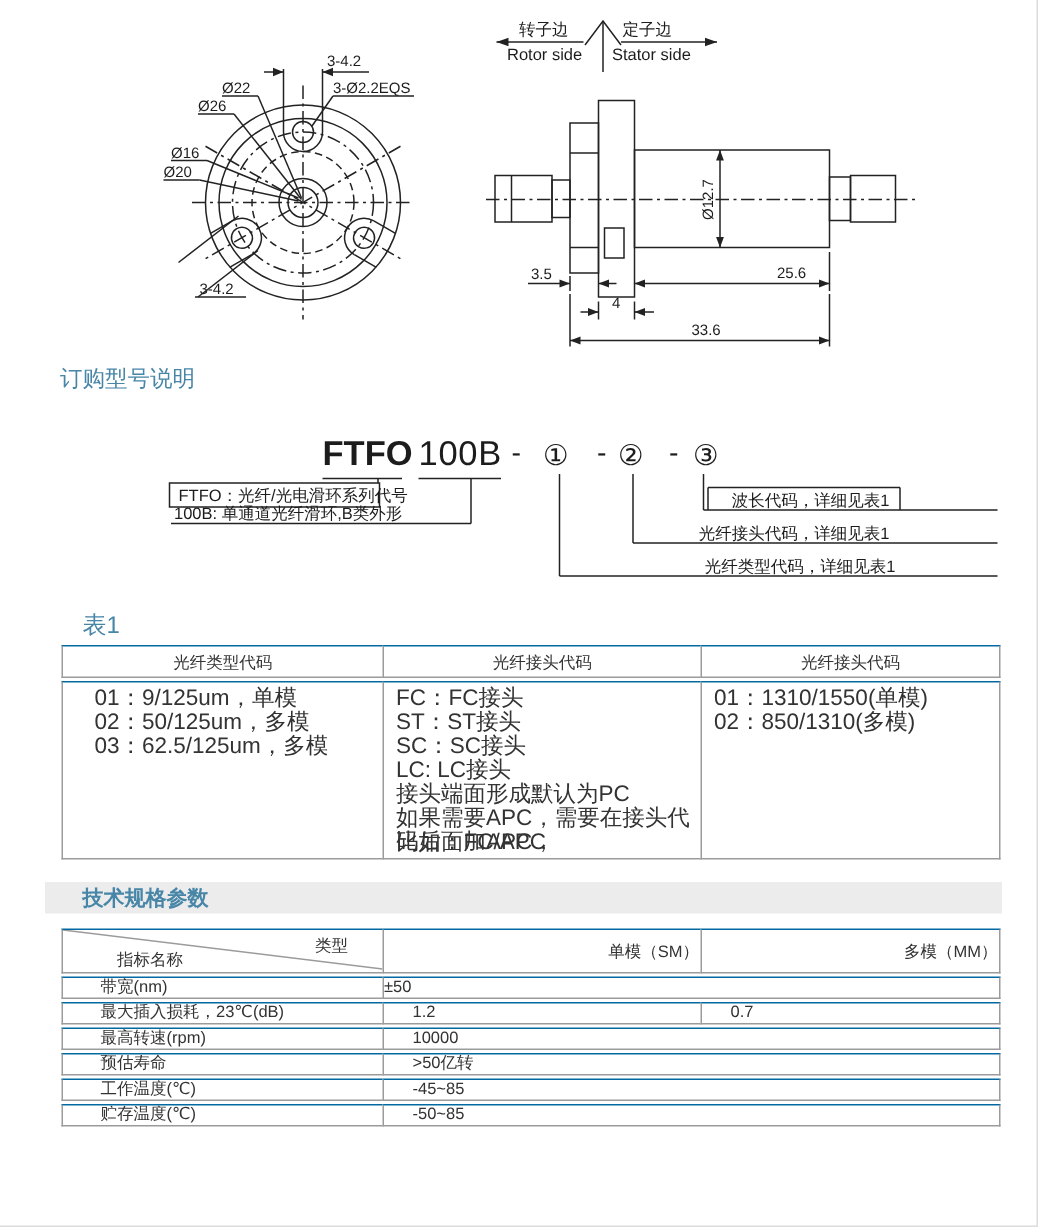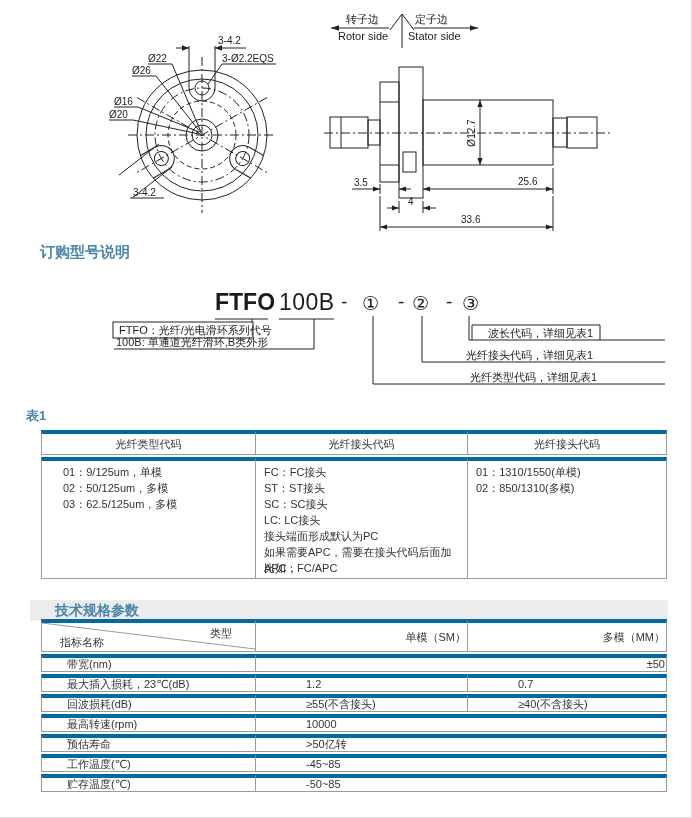--- a/index.html
+++ b/index.html
@@ -14,49 +14,49 @@
   .dashdot{stroke-dasharray:9 3 2 3}
   .dashed{stroke-dasharray:5 3}
   .arrow{fill:#222;stroke:none}
   .dim{font-size:10px}
   .legend{font-size:11px}
   .note{font-size:11px}
   .model-big{font-size:23px;font-weight:700}
   .model-reg{font-size:23px;font-weight:400;letter-spacing:.5px}
   .model-mid{font-size:19px;font-weight:400}
 
-  .sec-heading{position:absolute;color:#4886a8;font-weight:700}
+  .sec-heading{position:absolute;color:#4886a8;font-weight:400}
   #ordering-heading{left:40px;top:243px;font-size:15px}
-  #table1-heading{left:26px;top:407px;font-size:13px}
-  #specs-band{position:absolute;left:30px;top:600px;width:638px;height:21px;background:#ececec}
+  #table1-heading{left:55px;top:407px;font-size:16px}
+  #specs-band{position:absolute;left:30px;top:588px;width:638px;height:21px;background:#ececec}
   #specs-band span{display:inline-block;padding-left:25px;line-height:21px;font-size:14px;font-weight:600;color:#4886a8}
 
   table{position:absolute;border-collapse:separate;border-spacing:0 2px;table-layout:fixed;width:626px}
-  td,th{border-top:4px solid #0369a1;border-bottom:1px solid #9b9b9b;font-weight:400;
+  td,th{border-top:1px solid #0369a1;border-bottom:1px solid #9b9b9b;font-weight:400;
         font-size:11px;color:#333;overflow:hidden;white-space:nowrap}
   td:first-child,th:first-child{border-left:1px solid #9b9b9b}
   td:last-child,th:last-child{border-right:1px solid #9b9b9b}
   td+td,th+th{border-left:1px solid #9b9b9b}
 
   #table1{left:41px;top:428px}
   #table1 th{height:18px;text-align:center;vertical-align:middle}
   #table1 td{height:114px;vertical-align:top;padding:3px 0 0 8px;white-space:normal}
   #table1 td.c1{padding-left:21px}
-  #table1 .ln{height:16px;line-height:16px;font-size:11px}
+  #table1 .ln{height:16px;line-height:16px;font-size:15px}
 
   #spec-table{left:41px;top:617px}
   #spec-table th{height:26px;vertical-align:middle;text-align:right}
   #spec-table td{height:11px;line-height:11px}
   #spec-table td.name{padding-left:25px}
-  #spec-table td.val{padding-left:50px}
-  #spec-table td.val-center{text-align:right;padding-left:0}
+  #spec-table td.val{padding-left:19px}
+  #spec-table td.val-center{text-align:left;padding-left:0}
   .diag-cell{position:relative;padding:0}
   .diag-cell svg{left:0;top:0}
   .diag-cell .lbl-type{position:absolute;left:168px;top:3px;font-size:11px}
-  .diag-cell .lbl-name{position:absolute;left:18px;top:12px;font-size:11px}
+  .diag-cell .lbl-name{position:absolute;left:36px;top:12px;font-size:11px}
 </style>
 </head>
 <body>
 
 <svg id="drawings" width="692" height="240" viewBox="0 0 692 240">
 
   <g>
     <circle class="dl" cx="202" cy="135" r="65"></circle>
     <circle class="dl" cx="202" cy="135" r="56"></circle>
     <circle class="dl dashdot" cx="202" cy="135" r="47"></circle>
@@ -281,25 +281,20 @@
   <tr>
     <td class="name">带宽(nm)</td>
     <td class="val-center" colspan="2">±50</td>
   </tr>
   <tr>
     <td class="name">最大插入损耗，23℃(dB)</td>
     <td class="val">1.2</td>
     <td class="val">0.7</td>
   </tr>
   <tr>
-    <td class="name">回波损耗(dB)</td>
-    <td class="val">≥55(不含接头)</td>
-    <td class="val">≥40(不含接头)</td>
-  </tr>
-  <tr>
     <td class="name">最高转速(rpm)</td>
     <td class="val" colspan="2">10000</td>
   </tr>
   <tr>
     <td class="name">预估寿命</td>
     <td class="val" colspan="2">&gt;50亿转</td>
   </tr>
   <tr>
     <td class="name">工作温度(℃)</td>
     <td class="val" colspan="2">-45~85</td>

